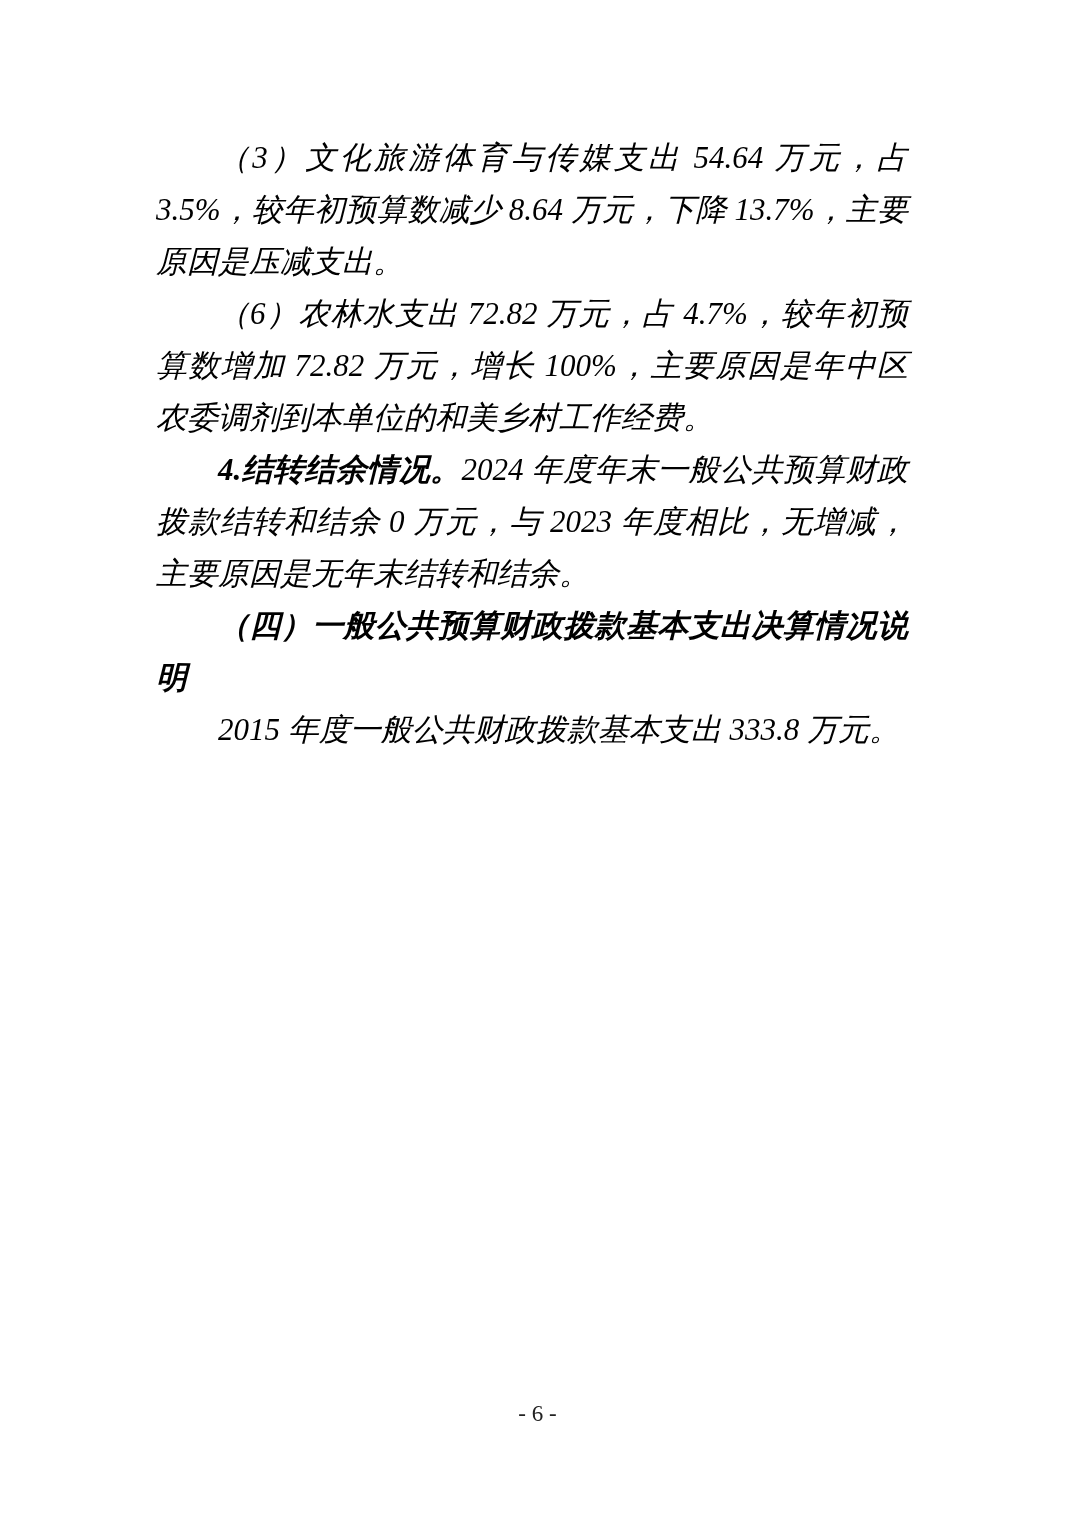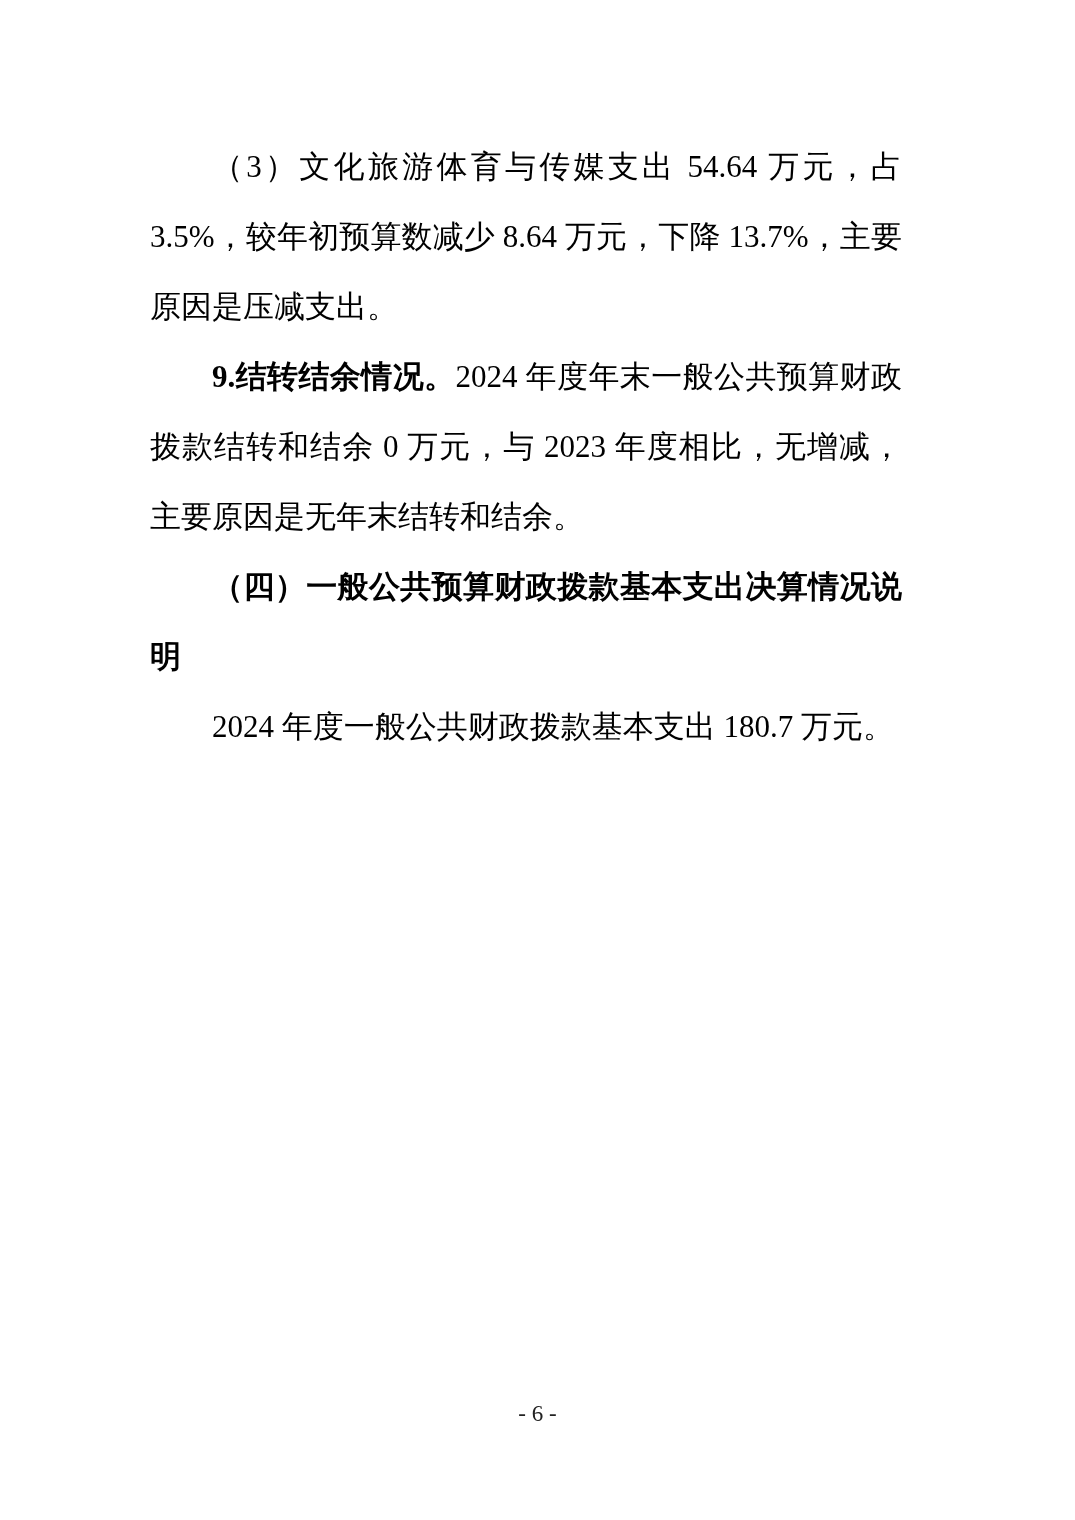--- a/index.html
+++ b/index.html
@@ -11,27 +11,28 @@
     position: relative;
     width: 1075px;
     height: 1520px;
     background: #ffffff;
     color: #000000;
     font-family: "Liberation Serif", "DejaVu Serif", serif;
     overflow: hidden;
   }
   .content {
     position: absolute;
-    left: 150px;
+    left: 156px;
     top: 132px;
     width: 752px;
     font-size: 31px;
-    line-height: 70px;
+    line-height: 52px;
     text-align: justify;
     text-justify: inter-character;
+    font-style: italic;
   }
   .content p {
     margin: 0;
     padding: 0;
     text-indent: 62px;
   }
   .content p.noindent {
     text-indent: 0;
   }
   .content p.bold-heading {
@@ -56,32 +57,35 @@
 
 <div class="page">
   <div class="content">
 
     <p>
       <span>（3）文化旅游体育与传媒支出 54.64 万元，占 3.5%，较年初预算数减少 8.64 万元，下降 13.7%，主要原因是压减支出。</span>
     </p>
 
 
 
+    <p>
+      <span>（6）农林水支出 72.82 万元，占 4.7%，较年初预算数增加 72.82 万元，增长 100%，主要原因是年中区农委调剂到本单位的和美乡村工作经费。</span>
+    </p>
 
 
 
     <p>
-      <b class="lead">9.结转结余情况。</b><span>2024 年度年末一般公共预算财政拨款结转和结余 0 万元，与 2023 年度相比，无增减，主要原因是无年末结转和结余。</span>
+      <b class="lead">4.结转结余情况。</b><span>2024 年度年末一般公共预算财政拨款结转和结余 0 万元，与 2023 年度相比，无增减，主要原因是无年末结转和结余。</span>
     </p>
 
     <p class="bold-heading">
       <span>（四）一般公共预算财政拨款基本支出决算情况说明</span>
     </p>
 
     <p>
-      <span>2024 年度一般公共财政拨款基本支出 180.7 万元。</span>
+      <span>2015 年度一般公共财政拨款基本支出 333.8 万元。</span>
     </p>
 
 
   </div>
 
   <div class="footer">- 6 -</div>
 </div>
 
 </body></html>

